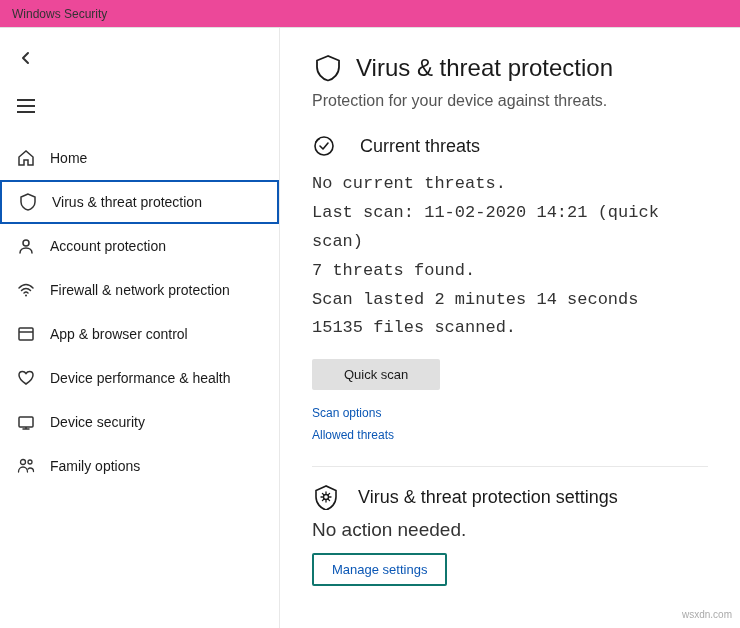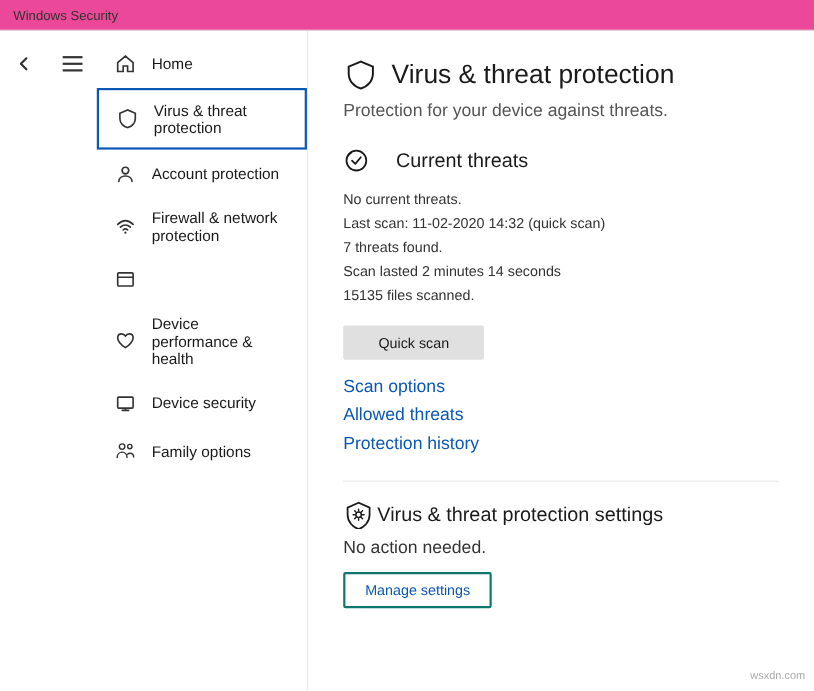--- a/index.html
+++ b/index.html
@@ -29,21 +29,21 @@
       flex: 1;
       overflow: hidden;
     }
     
     .sidebar {
       width: 280px;
       min-width: 280px;
       background: #fff;
       border-right: 1px solid #e8e8e8;
       display: flex;
-      flex-direction: row;
+      flex-direction: column;
       padding-top: 8px;
     }
     .sidebar-back {
       width: 36px;
       height: 36px;
       display: flex;
       align-items: center;
       justify-content: center;
       margin: 4px 8px 8px 8px;
       cursor: pointer;
@@ -147,71 +147,72 @@
       align-items: center;
       justify-content: center;
       color: #1a1a1a;
     }
     .section-title {
       font-size: 18px;
       font-weight: 400;
       color: #1a1a1a;
     }
     .threat-info {
-      font-size: 13px;
+      font-size: 17px;
       color: #333;
       line-height: 1.7;
       margin-bottom: 16px;
+      font-family: Liberation Mono, monospace;
     }
     .quick-scan-btn {
       background: #e0e0e0;
       border: none;
       padding: 8px 32px;
       font-size: 13px;
       cursor: pointer;
       border-radius: 2px;
       color: #1a1a1a;
       margin-bottom: 16px;
       display: block;
     }
     .link-item {
       display: block;
       color: #0b57b5;
-      font-size: 16px;
+      font-size: 12px;
       text-decoration: none;
       cursor: pointer;
       margin-bottom: 8px;
     }
     .section-divider {
       border: none;
       border-top: 1px solid #e8e8e8;
       margin: 16px 0;
     }
     .settings-section-header {
       display: flex;
       align-items: center;
-      gap: 3px;
+      gap: 18px;
       margin-bottom: 8px;
     }
     .settings-section-icon {
       width: 28px;
       height: 28px;
       display: flex;
       align-items: center;
       justify-content: center;
       color: #1a1a1a;
       font-size: 18px;
     }
     .settings-title {
       font-size: 18px;
       font-weight: 400;
       color: #1a1a1a;
     }
     .settings-info {
-      font-size: 16px;
+      font-size: 19px;
       color: #333;
       margin-bottom: 12px;
     }
     .manage-settings-btn {
       background: transparent;
       border: 2px solid #0f766e;
       padding: 7px 18px;
       font-size: 13px;
       cursor: pointer;
       border-radius: 2px;
@@ -292,20 +293,21 @@
         <span class="item-label">Firewall &amp; network protection</span>
       </div>
 
       <div class="sidebar-item">
         <span class="item-icon">
           <svg width="18" height="18" viewBox="0 0 18 18" fill="none">
             <rect x="2" y="3" width="14" height="12" rx="1" stroke="#333" stroke-width="1.5" fill="none"></rect>
             <line x1="2" y1="7" x2="16" y2="7" stroke="#333" stroke-width="1.5"></line>
           </svg>
         </span>
+        <span class="item-label">App &amp; browser control</span>
       </div>
 
       <div class="sidebar-item">
         <span class="item-icon">
           <svg width="18" height="18" viewBox="0 0 18 18" fill="none">
             <path d="M9 15C9 15 2 10.5 2 6C2 4 3.5 2.5 5.5 2.5C7 2.5 8.2 3.3 9 4.5C9.8 3.3 11 2.5 12.5 2.5C14.5 2.5 16 4 16 6C16 10.5 9 15 9 15Z" stroke="#333" stroke-width="1.5" fill="none"></path>
           </svg>
         </span>
         <span class="item-label">Device performance &amp; health</span>
       </div>
@@ -355,31 +357,30 @@
             <circle cx="11" cy="11" r="9" stroke="#1a1a1a" stroke-width="1.6" fill="none"></circle>
             <path d="M7 11 L10 14 L15 8" stroke="#1a1a1a" stroke-width="1.6" fill="none" stroke-linecap="round" stroke-linejoin="round"></path>
             <path d="M3 7 Q4 5 6 4" stroke="#1a1a1a" stroke-width="1.6" fill="none" stroke-linecap="round"></path>
           </svg>
         </span>
         <h2 class="section-title">Current threats</h2>
       </div>
 
       <div class="threat-info">
         <div>No current threats.</div>
-        <div>Last scan: 11-02-2020 14:32 (quick scan)</div>
+        <div>Last scan: 11-02-2020 14:21 (quick scan)</div>
         <div>7 threats found.</div>
         <div>Scan lasted 2 minutes 14 seconds</div>
         <div>15135 files scanned.</div>
       </div>
 
       <button class="quick-scan-btn">Quick scan</button>
 
       <a class="link-item">Scan options</a>
       <a class="link-item">Allowed threats</a>
-      <a class="link-item">Protection history</a>
     </div>
 
     <hr class="section-divider">
 
     <div class="section">
       <div class="settings-section-header">
         <span class="settings-section-icon">
           <svg width="26" height="26" viewBox="0 0 26 26" fill="none">
             <path d="M13 2L3 6.5V13C3 19.5 8 24.5 13 26C18 24.5 23 19.5 23 13V6.5L13 2Z" stroke="#1a1a1a" stroke-width="1.6" fill="none"></path>
             <circle cx="13" cy="13" r="2.5" stroke="#1a1a1a" stroke-width="1.4" fill="none"></circle>

